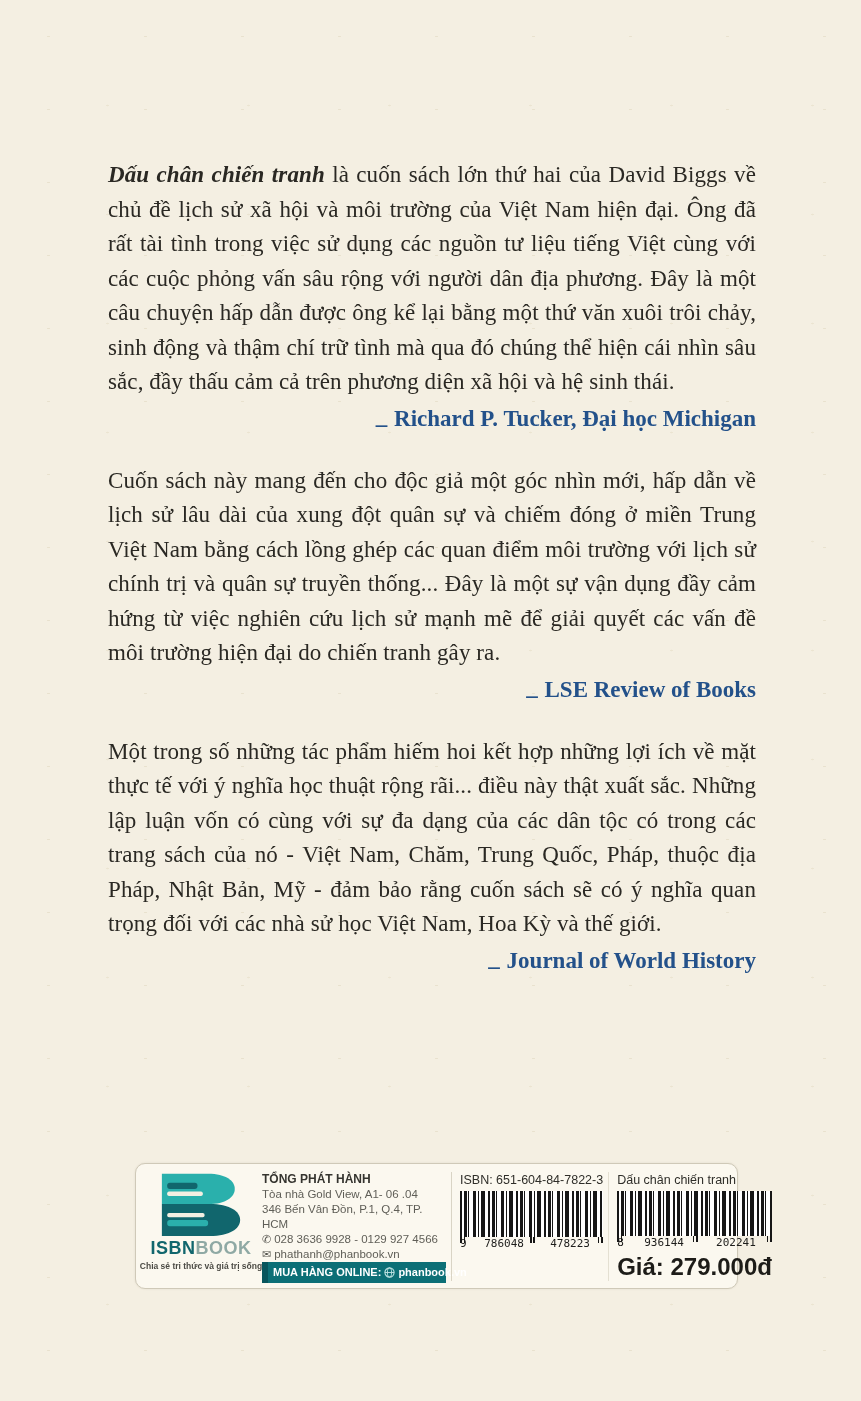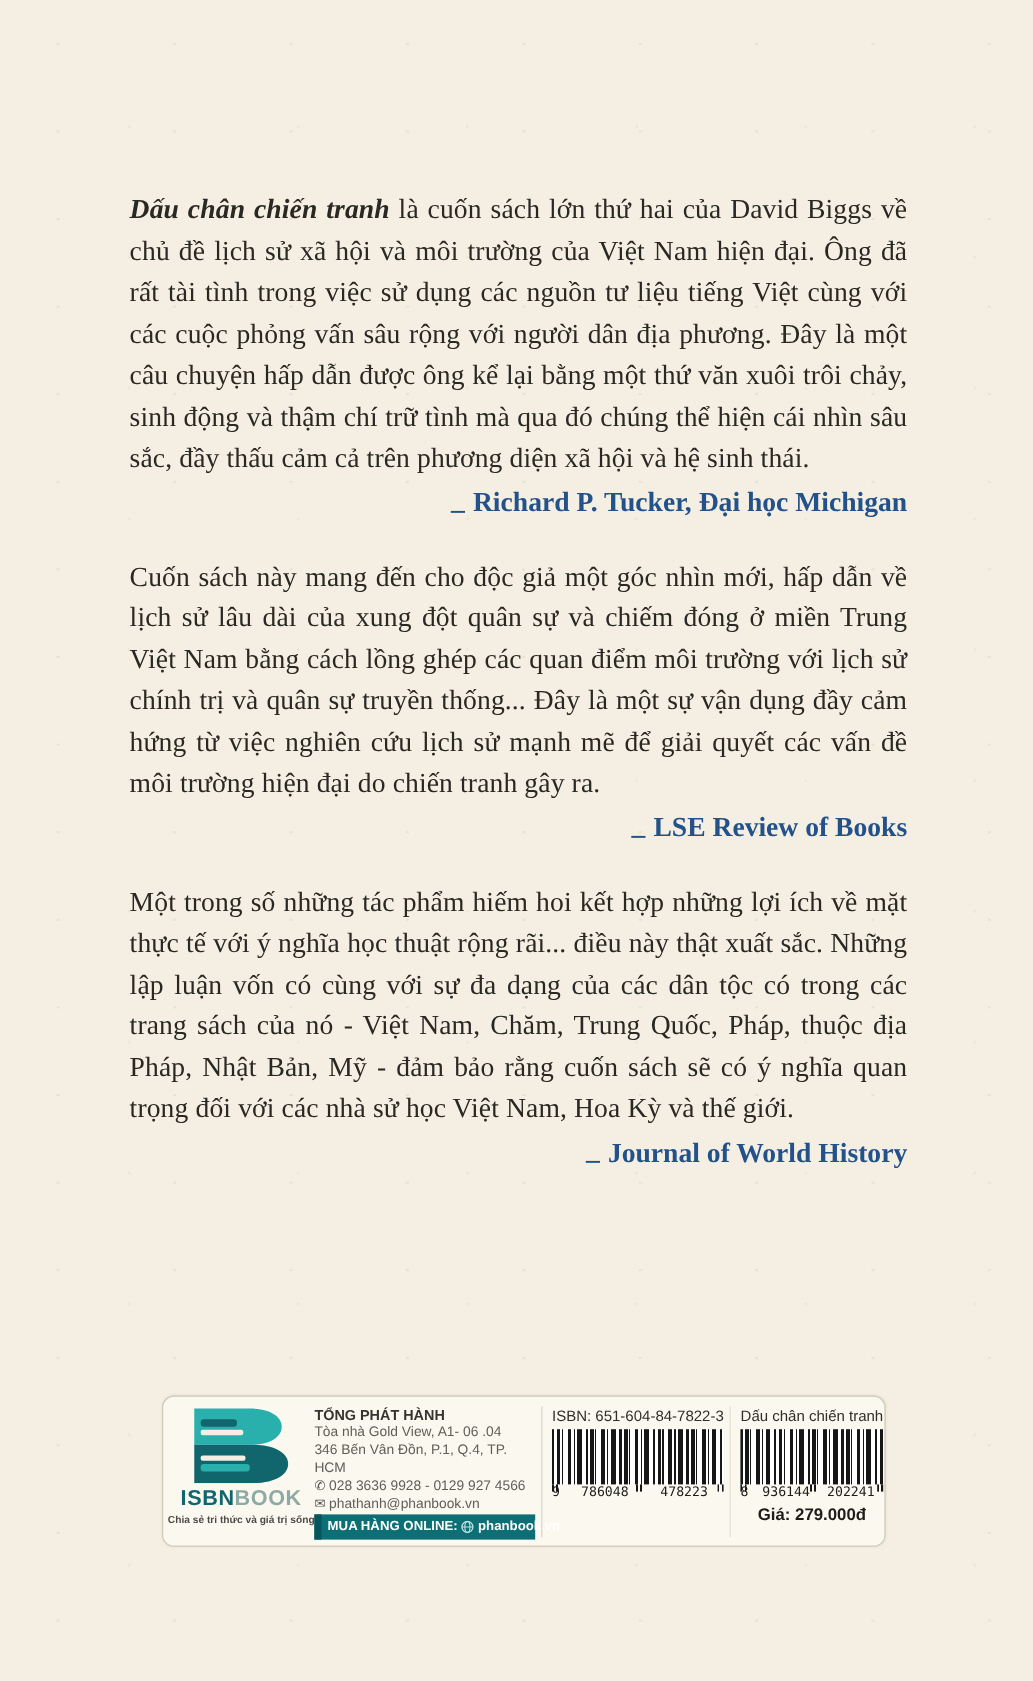--- a/index.html
+++ b/index.html
@@ -73,21 +73,21 @@
       #161616 18px 19px, #fff 19px 21px,
       #161616 21px 25px, #fff 25px 28px);
   }
   .guard { position:absolute; top:100%; width:5px; height:6px;
     background:linear-gradient(90deg,#161616 0 1.5px, transparent 1.5px 3.5px, #161616 3.5px 5px); }
   .guard.gl { left:0; } .guard.gc { left:calc(50% - 2px); } .guard.gr { right:0; }
   .digits { display:flex; margin-top:0; font-family:"DejaVu Sans Mono", monospace;
             font-size:11px; color:#1d1d1b; }
   .digits .d0 { width:11px; }
   .digits .g { flex:1; text-align:center; }
-  .price { margin-top:4px; text-align:center; font-weight:bold; font-size:14px;
+  .price { margin-top:4px; text-align:left; font-weight:bold; font-size:24px;
            color:#1d1c18; white-space:nowrap; }
 </style>
 </head>
 <body>
 
 <div class="page">
 
   <div class="quotes">
 
     <blockquote class="quote"><strong class="lead">Dấu chân chiến tranh</strong><span> là cuốn sách lớn thứ hai của David Biggs về chủ đề lịch sử xã hội và môi trường của Việt Nam hiện đại. Ông đã rất tài tình trong việc sử dụng các nguồn tư liệu tiếng Việt cùng với các cuộc phỏng vấn sâu rộng với người dân địa phương. Đây là một câu chuyện hấp dẫn được ông kể lại bằng một thứ văn xuôi trôi chảy, sinh động và thậm chí trữ tình mà qua đó chúng thể hiện cái nhìn sâu sắc, đầy thấu cảm cả trên phương diện xã hội và hệ sinh thái.</span></blockquote>

